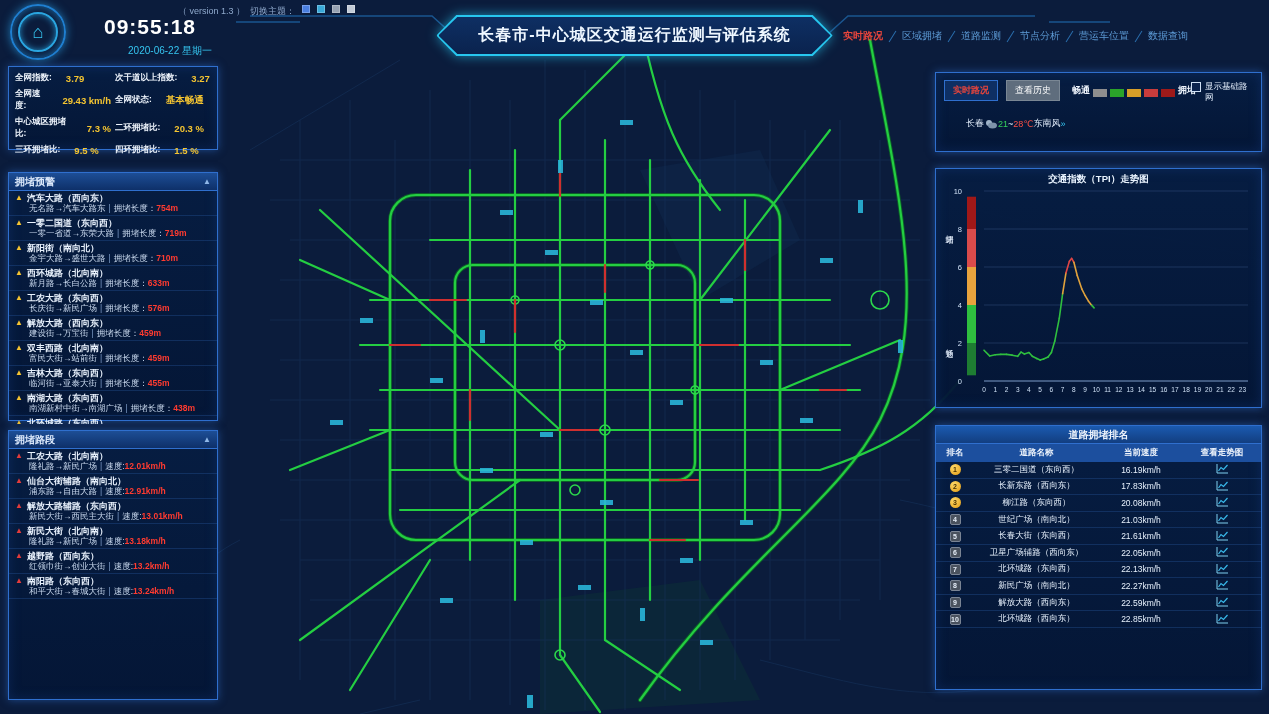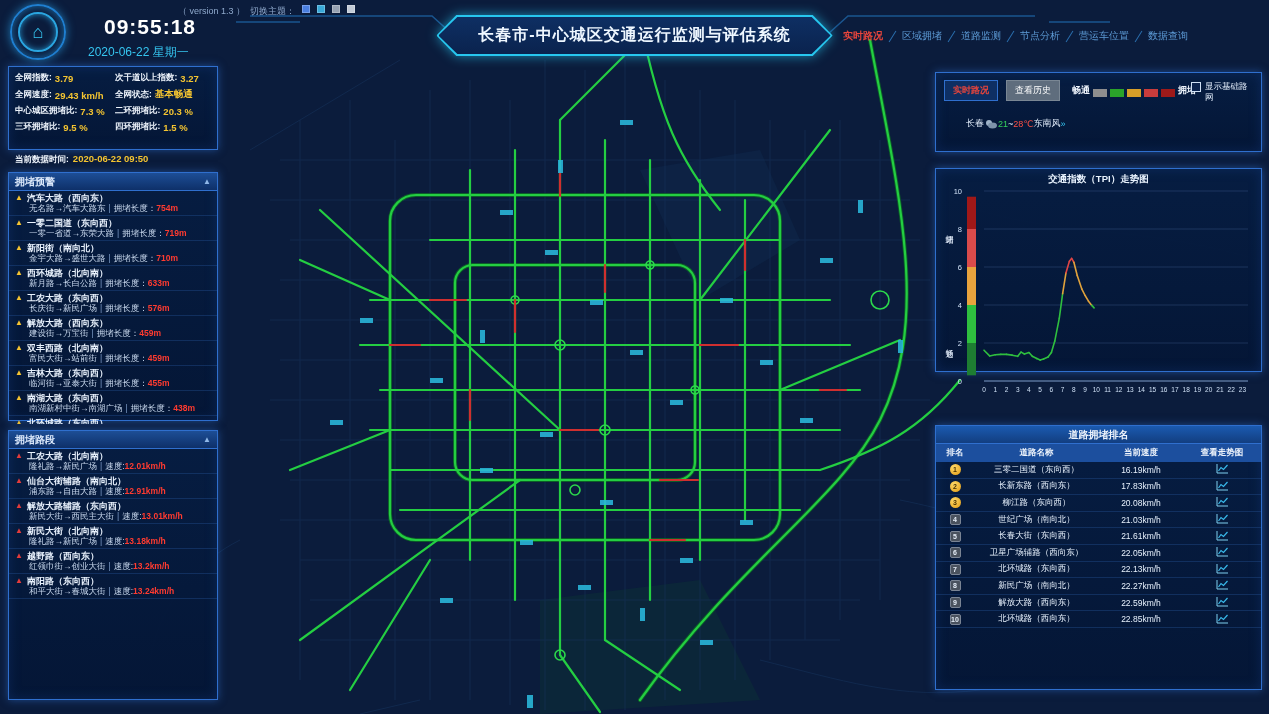--- a/index.html
+++ b/index.html
@@ -21,21 +21,21 @@
     border:2px solid #1f7fd0; box-shadow:0 0 10px rgba(40,160,230,.7), inset 0 0 8px rgba(40,160,230,.6);
     display:flex; align-items:center; justify-content:center; cursor:pointer;
   }
   .home-btn .inner-ring{ width:40px;height:40px;border-radius:50%;border:2px solid #2aa5e0;
     display:flex;align-items:center;justify-content:center; box-shadow:inset 0 0 6px rgba(42,165,224,.8);}
   .home-glyph{ font-size:18px; color:#35c5f0; line-height:1; }
   .version-row{ position:absolute; left:178px; top:5px; font-size:9px; color:#8fa9cc; display:flex; align-items:flex-start; gap:5px;}
   .swatch{ width:8px; height:8px; display:inline-block; margin-left:2px; border:1px solid rgba(255,255,255,.25); cursor:pointer;}
   .clock{ position:absolute; left:88px; top:15px; width:124px; text-align:center;
           font-size:21px; font-weight:bold; color:#ffffff; letter-spacing:1px;}
-  .date{ position:absolute; left:88px; top:44px; width:124px; text-align:left; font-size:12px; color:#35c5f0;}
+  .date{ position:absolute; left:88px; top:44px; width:124px; text-align:right; font-size:10px; color:#35c5f0;}
   .banner-wrap{ position:absolute; left:50%; top:15px; transform:translateX(-50%); filter:drop-shadow(0 0 6px rgba(39,199,239,.65)); }
   .banner-outer{ background:#27c7ef; clip-path:polygon(20px 0,calc(100% - 20px) 0,100% 50%,calc(100% - 20px) 100%,20px 100%,0 50%); padding:2px; }
   .banner-inner{ background:linear-gradient(180deg,#0e2f63,#0a234e);
     clip-path:polygon(19px 0,calc(100% - 19px) 0,100% 50%,calc(100% - 19px) 100%,19px 100%,0 50%);
     padding:8px 40px; font-size:16px; font-weight:bold; color:#eef7ff; letter-spacing:1px; white-space:nowrap;}
   .nav{ position:absolute; right:72px; top:29px; display:flex; align-items:center; z-index:6;}
   .nav-item{ font-size:10px; color:#5d9bd6; padding:0 9px; cursor:pointer; white-space:nowrap;}
   .nav-item.active{ color:#e8453c; font-weight:bold;}
   .nav-sep{ width:1px; height:13px; background:#2a6fae; transform:rotate(32deg); }
 
@@ -43,21 +43,21 @@
   .panel{ position:absolute; background:linear-gradient(180deg,rgba(6,29,66,.96),rgba(4,22,54,.96));
     border:1px solid #2f6fce; box-shadow:0 0 8px rgba(47,111,206,.55), inset 0 0 12px rgba(20,60,130,.4); z-index:4;}
   .panel-hd{ height:18px; background:linear-gradient(180deg,#1d4e96,#0e3069); border-bottom:1px solid #2f6fce;
     display:flex; align-items:center; justify-content:space-between; padding:0 6px;
     font-size:10px; font-weight:bold; color:#dce9fb;}
   .collapse{ color:#8fb7e8; font-size:8px; cursor:pointer;}
 
   
   #stats{ left:8px; top:66px; width:210px; height:84px; padding:5px 6px 3px 6px;}
   .stats-grid{ display:grid; grid-template-columns:1fr 1fr; row-gap:4px; column-gap:4px;}
-  .stat{ display:flex; gap:3px; align-items:flex-end;}
+  .stat{ display:flex; gap:14px; align-items:center;}
   .stat .lb{ font-size:8.5px; color:#eef4fc; font-weight:bold;}
   .stat .vl{ font-size:9.5px; color:#f5c531; font-weight:bold; white-space:nowrap;}
   .stat-time{ margin-top:20px; display:flex; gap:4px; align-items:baseline;}
 
   
   #warnings{ left:8px; top:172px; width:210px; height:249px;}
   #congestion{ left:8px; top:430px; width:210px; height:270px;}
   .list{ overflow:hidden; }
   #warnings .list{ height:233px;}
   #congestion .list{ height:251px;}
@@ -79,21 +79,21 @@
   .legend{ display:flex; align-items:flex-end; gap:3px; margin-left:4px;}
   .legend .lg-lb{ font-size:9px; color:#eef4fc; font-weight:bold;}
   .lg-sw{ width:14px; height:8px; display:inline-block;}
   .chk-wrap{ position:absolute; right:8px; top:8px; width:62px; display:flex; gap:4px; cursor:pointer;}
   .chk-box{ width:10px; height:10px; border:1px solid #cfe0f5; background:#0b234e; flex:none; margin-top:1px;}
   .chk-lb{ font-size:8.5px; color:#dfeaf8; line-height:11px;}
   .weather{ margin-top:16px; margin-left:22px; display:flex; align-items:center; font-size:9px; color:#dfeaf8;}
   .w-low{ color:#35d05a;} .w-high{ color:#ff5044;} .w-arrow{ color:#35c5f0; cursor:pointer;}
 
   
-  #tpi{ left:935px; top:168px; width:327px; height:204px;}
+  #tpi{ left:935px; top:168px; width:327px; height:240px;}
 
   
   #ranking{ left:935px; top:425px; width:327px; height:265px;}
   .rk-title{ height:18px; background:linear-gradient(180deg,#1b5ab0,#123e80); display:flex; align-items:center; justify-content:center;
     font-size:10px; font-weight:bold; color:#eef4fc; border-bottom:1px solid #2f6fce;}
   .rk-head{ height:18px; background:#1c4f9e; display:grid; grid-template-columns:38px 1fr 84px 78px; align-items:center;
     font-size:8.5px; font-weight:bold; color:#eef4fc;}
   .rk-head div{ text-align:center;}
   .rk-row{ height:16.6px; display:grid; grid-template-columns:38px 1fr 84px 78px; align-items:center;
     border-bottom:1px solid rgba(30,70,130,.5); font-size:8.5px; color:#e6f0fc;}

